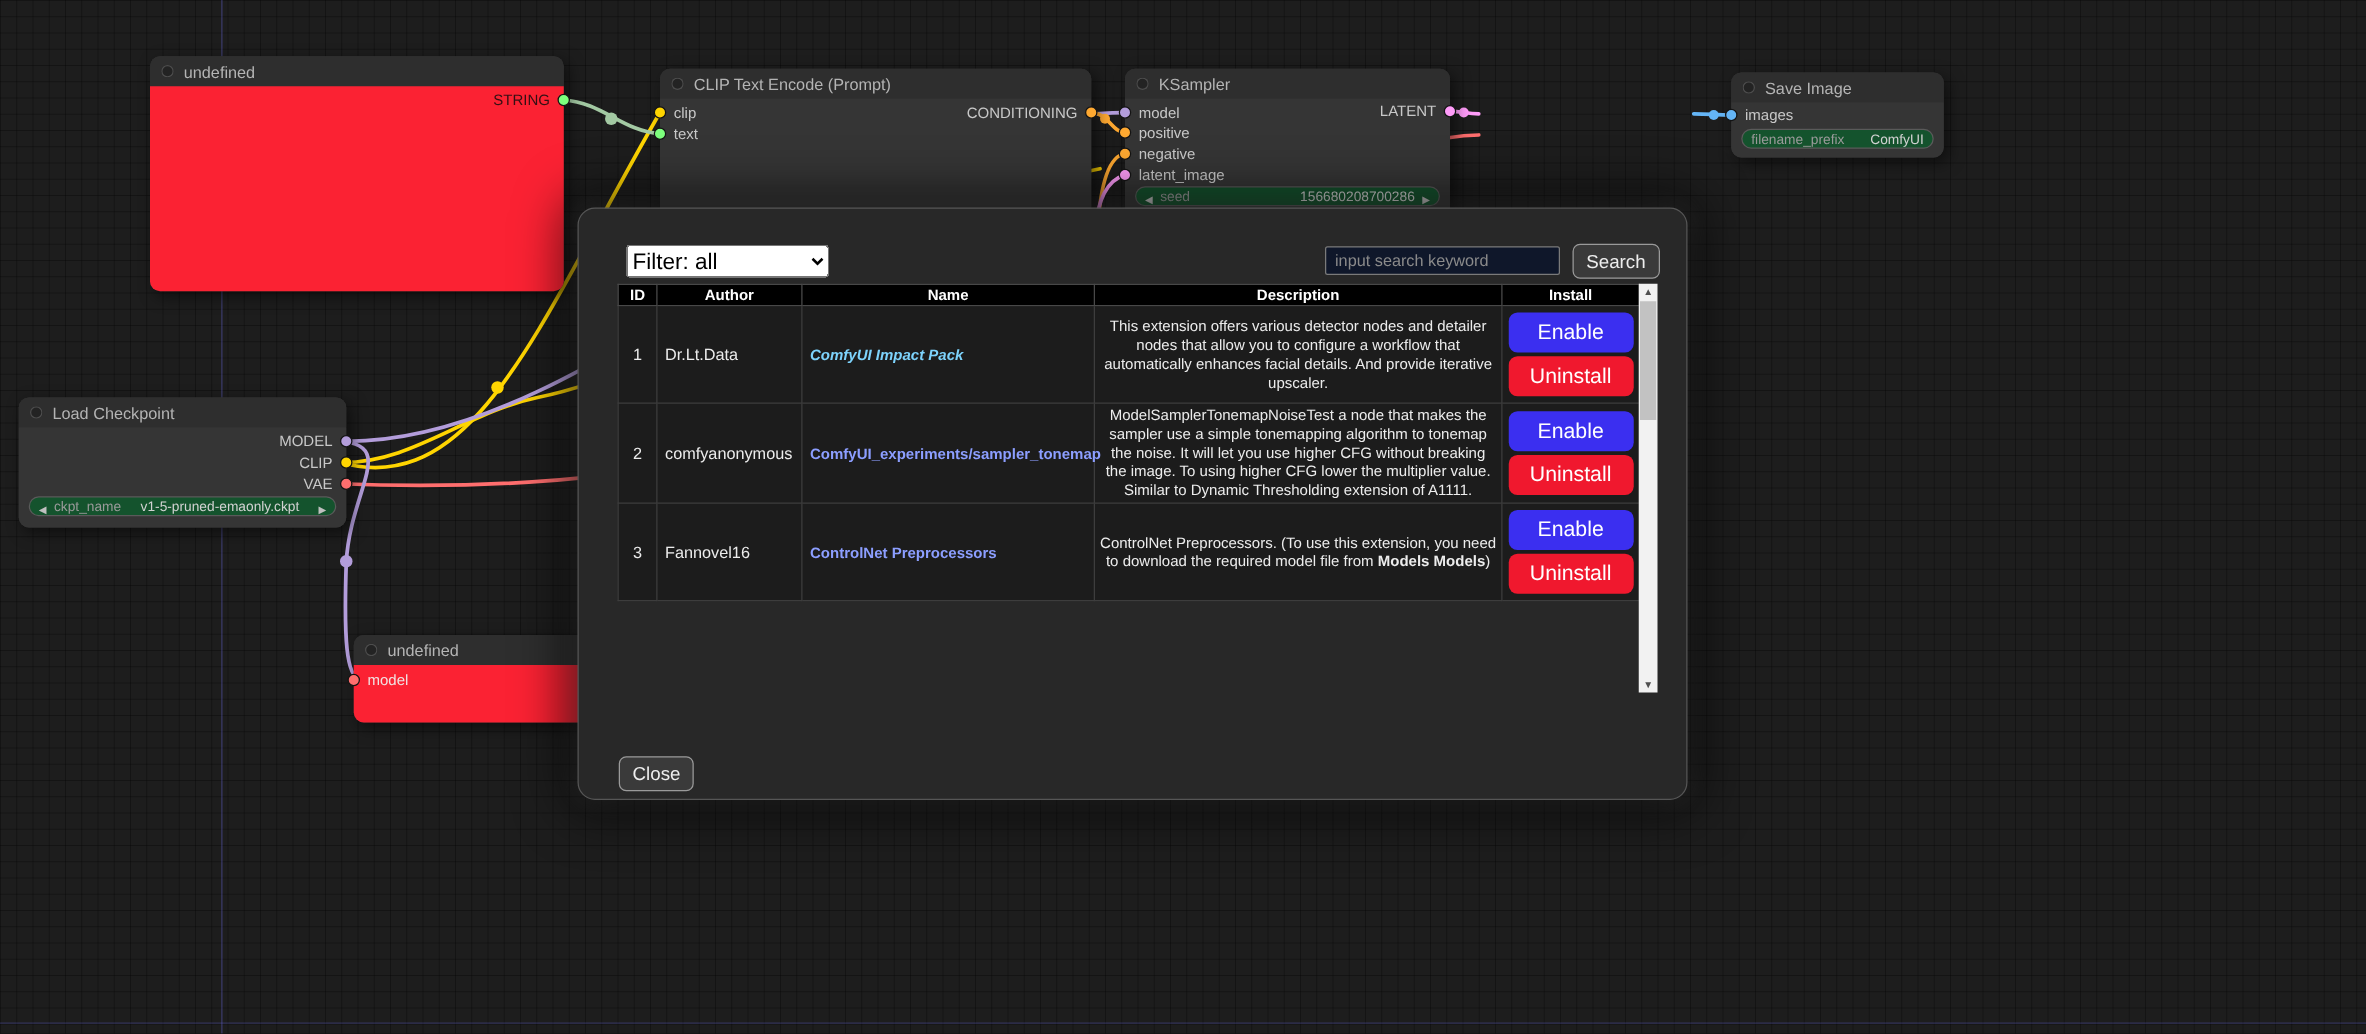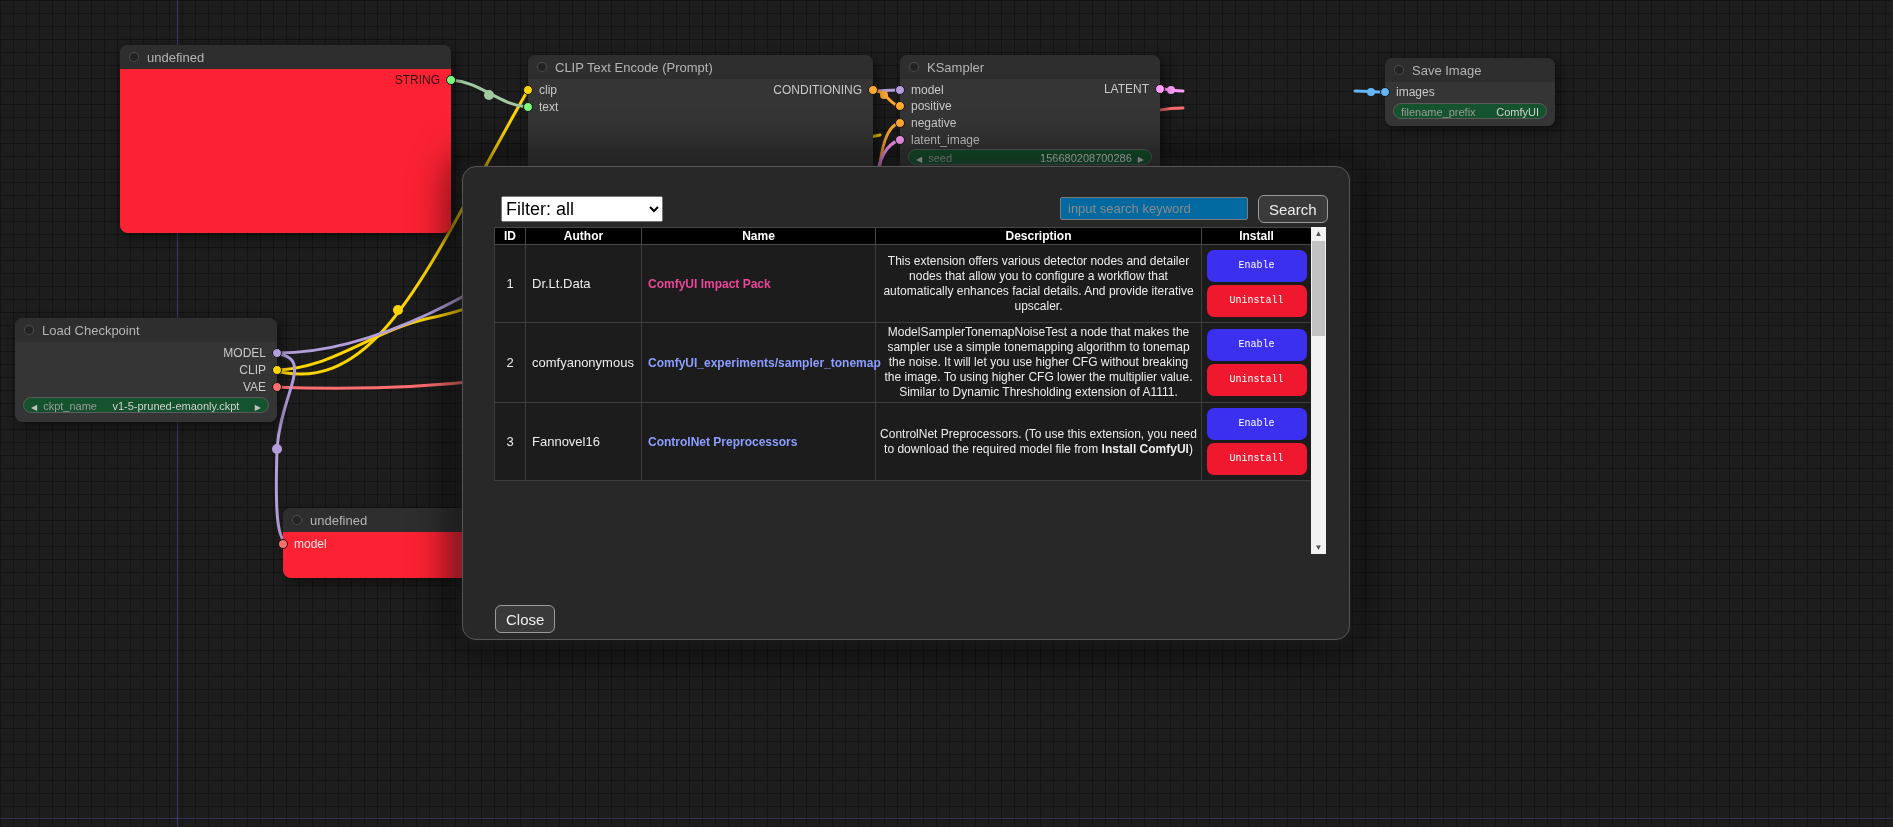--- a/index.html
+++ b/index.html
@@ -39,36 +39,36 @@
   .wv-center { flex:1; text-align:center; }
   .wv-end    { margin-left:auto; }
 
   
   .dialog {
     position:absolute; left:462px; top:166px; width:888px; height:474px;
     background:#282828; border:1px solid #565656; border-radius:14px; z-index:10;
     box-shadow:0 0 40px 10px rgba(0,0,0,0.65), 0 0 16px 3px rgba(255,255,255,0.10);
   }
   .filter-select { position:absolute; left:38px; top:29px; width:162px; height:26px; font-size:18px; font-family:Liberation Sans, sans-serif; }
-  .search-input { position:absolute; left:597px; top:30px; width:188px; height:23px; background:#0369a1; border:1px solid #7a7a7a; border-radius:2px; color:#ddd; font-size:13px; padding:3px 7px; }
+  .search-input { position:absolute; left:597px; top:30px; width:188px; height:23px; background:#0f172a; border:1px solid #7a7a7a; border-radius:2px; color:#ddd; font-size:13px; padding:3px 7px; }
   .search-input::placeholder { color:#8a8a8a; }
   .dlg-btn { background:#3a3a3a; color:#eee; border:1px solid #9a9a9a; border-radius:6px; font-size:15px; font-family:"Liberation Sans",sans-serif; padding:2px 10px; height:28px; cursor:pointer; }
   .search-btn { position:absolute; left:795px; top:28px; }
   .close-btn  { position:absolute; left:32px; top:438px; }
 
   table.ext-table { position:absolute; left:31px; top:60px; width:817px; border-collapse:collapse; table-layout:fixed; background:#1c1c1c; color:#ececec; }
   .ext-table th { background:#000; color:#fff; font-size:12px; font-weight:bold; height:17px; padding:0 2px; border:1px solid #484848; }
   .ext-table td { border:1px solid #3d3d3d; vertical-align:middle; padding:2px 6px; font-size:12px; }
   td.c-id { text-align:center; font-size:13px; }
   td.c-author { font-size:13px; }
   td.c-name { padding:2px 6px; }
   td.c-name a { font-weight:bold; font-size:12px; text-decoration:none; cursor:pointer; }
   td.c-desc { font-size:12px; line-height:15px; padding:2px 4px;text-align:center; }
   td.c-install { text-align:center; padding:2px; }
-  .row-btn { display:block; width:100px; height:32px; margin:3px auto; border:none; border-radius:7px; color:#fff; font-size:10px; line-height:22px; cursor:pointer; font-family:Liberation Mono, monospace; }
+  .row-btn { display:block; width:100px; height:32px; margin:3px auto; border:none; border-radius:7px; color:#fff; font-size:17px; line-height:22px; cursor:pointer; font-family:Liberation Sans, sans-serif; }
 
   .scrollbar { position:absolute; left:848px; top:60px; width:15px; height:327px; background:#f2f2f2; z-index:11; }
   .scroll-arrow { position:absolute; left:0; width:15px; height:13px; font-size:8px; color:#505050; text-align:center; line-height:13px; cursor:pointer; }
   .scroll-arrow.up { top:0; }
   .scroll-arrow.down { bottom:0; }
   .scroll-thumb { position:absolute; left:1px; top:14px; width:13px; height:95px; background:#c2c2c2; cursor:grab; }
 </style>
 </head>
 <body>
 
@@ -238,42 +238,42 @@
           <th>Author</th>
           <th>Name</th>
           <th>Description</th>
           <th>Install</th>
         </tr>
       </thead>
       <tbody>
         <tr style="height:64px;">
           <td class="c-id">1</td>
           <td class="c-author">Dr.Lt.Data</td>
-          <td class="c-name"><a style="color: #ec4899;">ComfyUI Impact Pack</a></td>
+          <td class="c-name"><a style="color: #7dd3fc; font-style: italic;">ComfyUI Impact Pack</a></td>
           <td class="c-desc"><span>This extension offers various detector nodes and detailer nodes that allow you to configure a workflow that automatically enhances facial details. And provide iterative upscaler.</span></td>
           <td class="c-install">
             <button class="row-btn" style="background: rgb(59, 47, 240);">Enable</button>
             <button class="row-btn" style="background: rgb(240, 24, 46);">Uninstall</button>
           </td>
         </tr>
         <tr style="height:74px;">
           <td class="c-id">2</td>
           <td class="c-author">comfyanonymous</td>
           <td class="c-name"><a style="color: rgb(140, 158, 255);">ComfyUI_experiments/sampler_tonemap</a></td>
           <td class="c-desc"><span>ModelSamplerTonemapNoiseTest a node that makes the sampler use a simple tonemapping algorithm to tonemap the noise. It will let you use higher CFG without breaking the image. To using higher CFG lower the multiplier value. Similar to Dynamic Thresholding extension of A1111.</span></td>
           <td class="c-install">
             <button class="row-btn" style="background: rgb(59, 47, 240);">Enable</button>
             <button class="row-btn" style="background: rgb(240, 24, 46);">Uninstall</button>
           </td>
         </tr>
         <tr style="height:56px;">
           <td class="c-id">3</td>
           <td class="c-author">Fannovel16</td>
           <td class="c-name"><a style="color: rgb(140, 158, 255);">ControlNet Preprocessors</a></td>
-          <td class="c-desc"><span>ControlNet Preprocessors. (To use this extension, you need to download the required model file from </span><b>Install ComfyUI</b><span>)</span></td>
+          <td class="c-desc"><span>ControlNet Preprocessors. (To use this extension, you need to download the required model file from </span><b>Models Models</b><span>)</span></td>
           <td class="c-install">
             <button class="row-btn" style="background: rgb(59, 47, 240);">Enable</button>
             <button class="row-btn" style="background: rgb(240, 24, 46);">Uninstall</button>
           </td>
         </tr>
       </tbody>
     </table>
 
     <div class="scrollbar">
       <div class="scroll-arrow up">▲</div>

